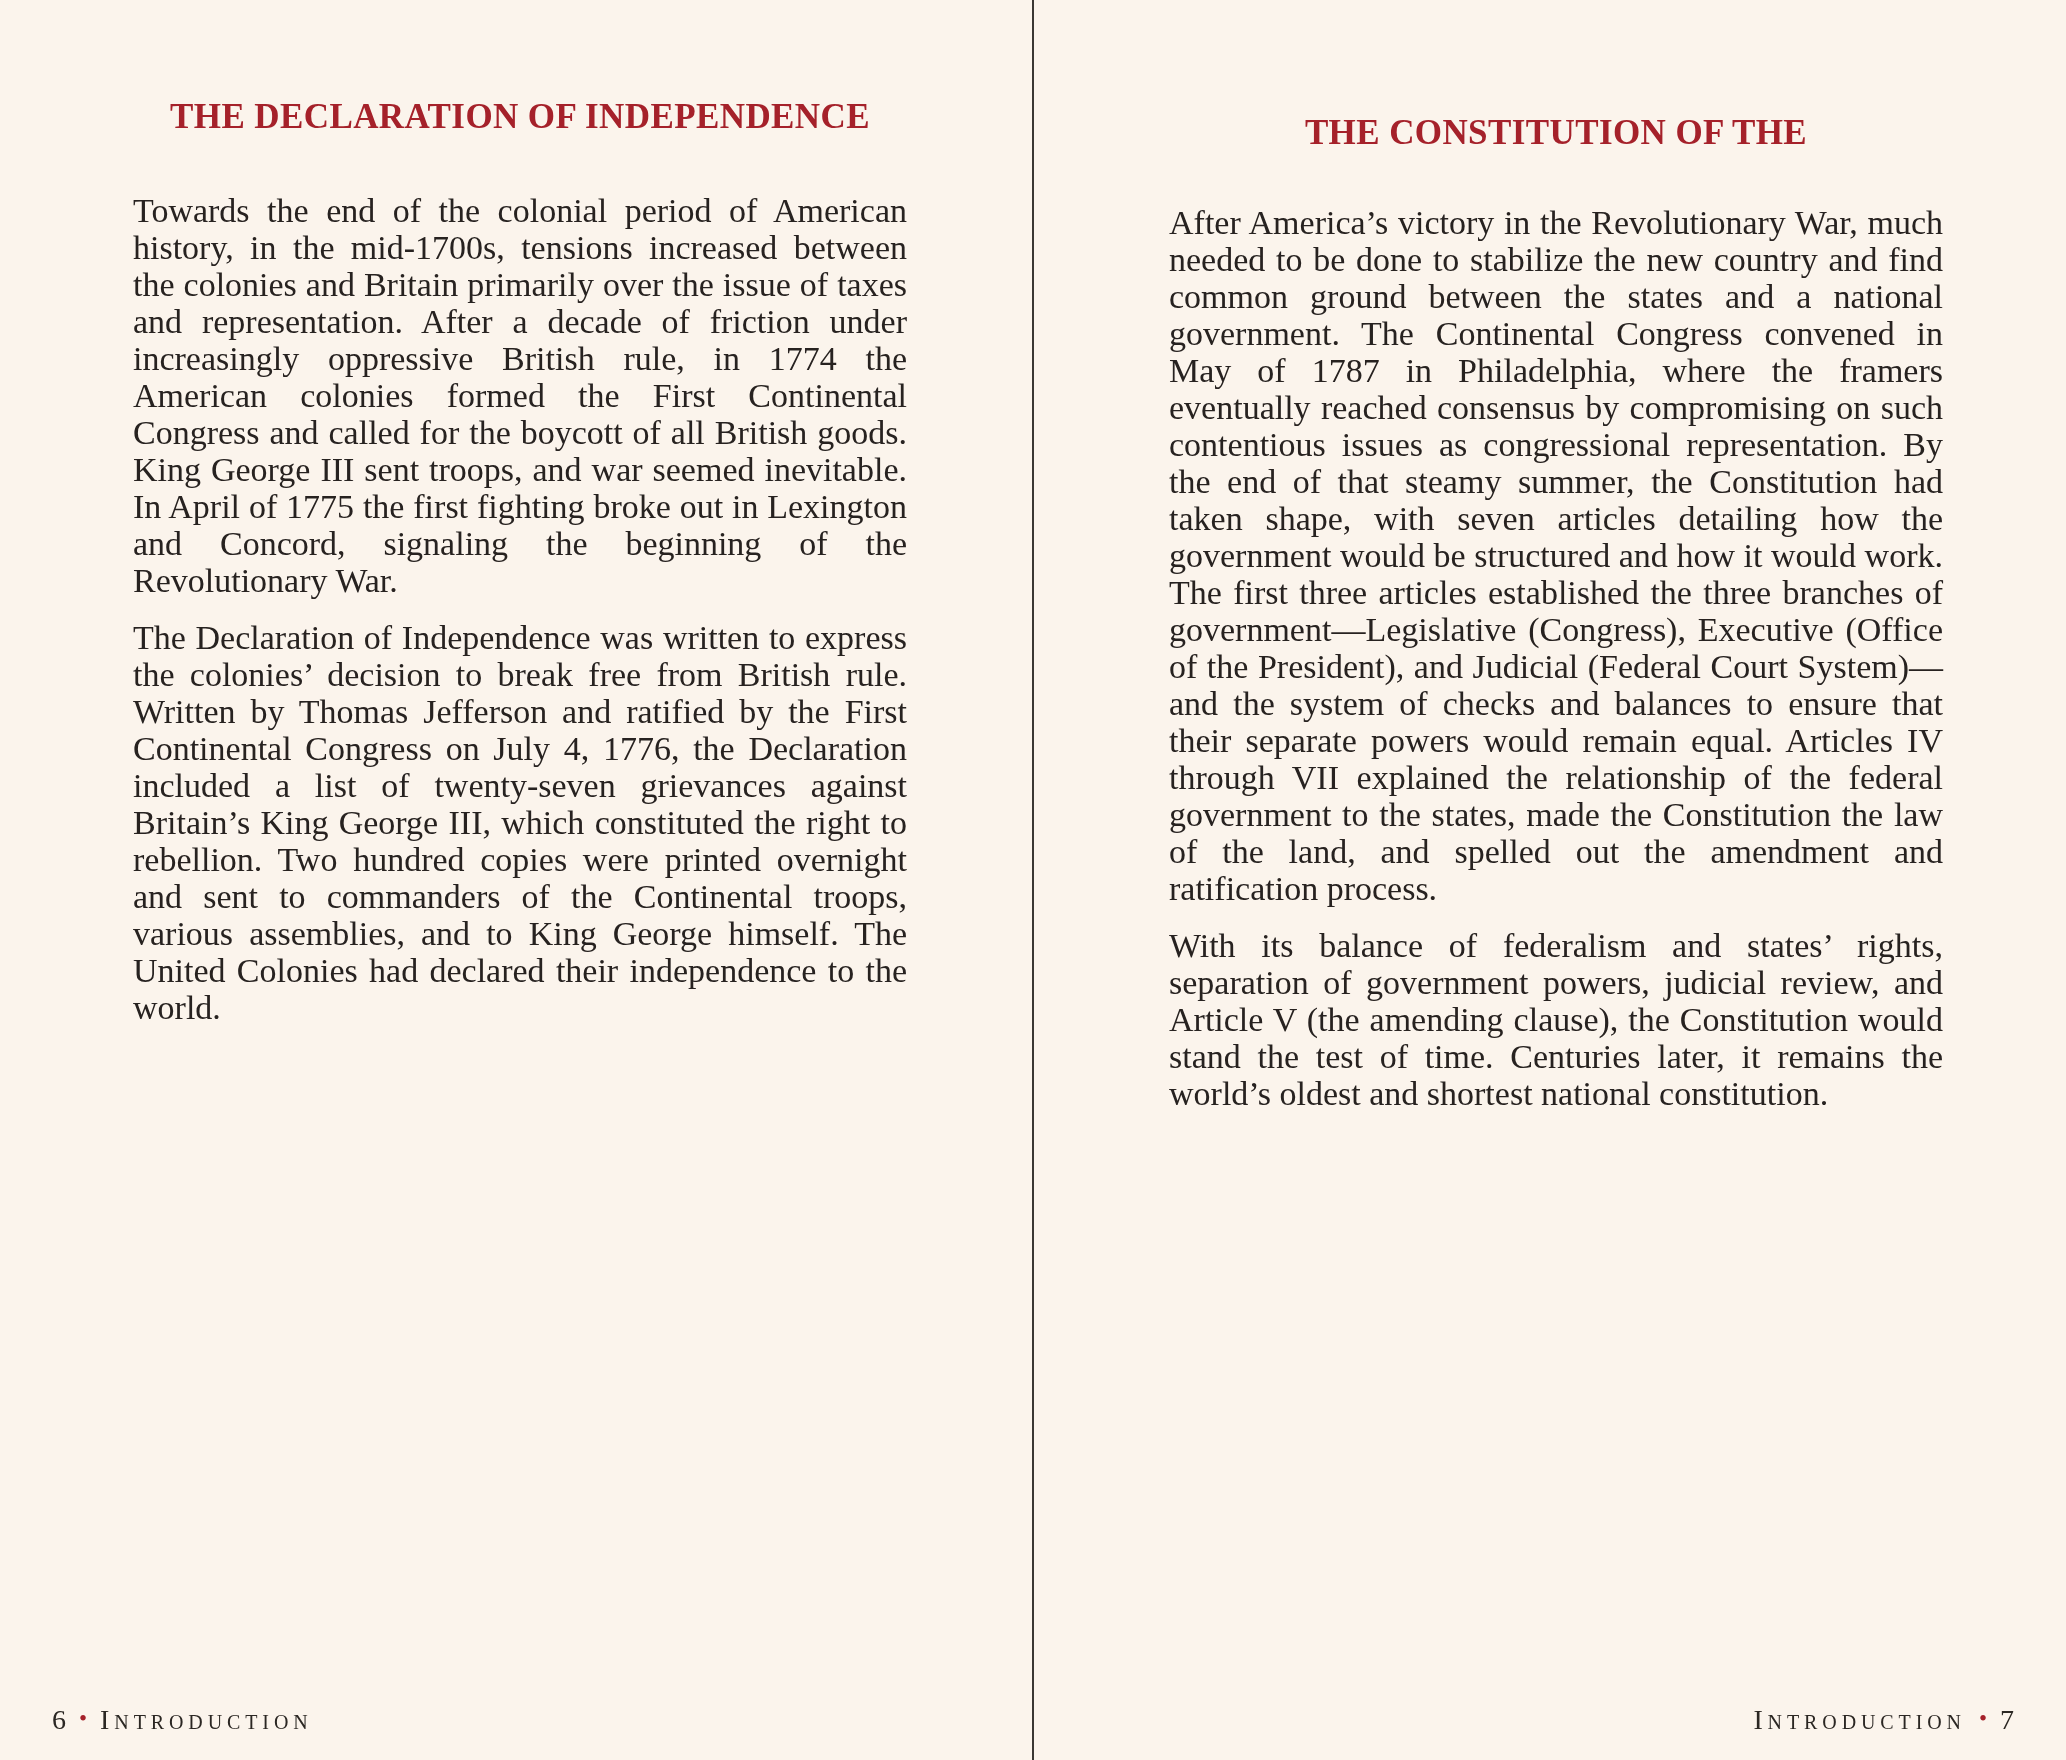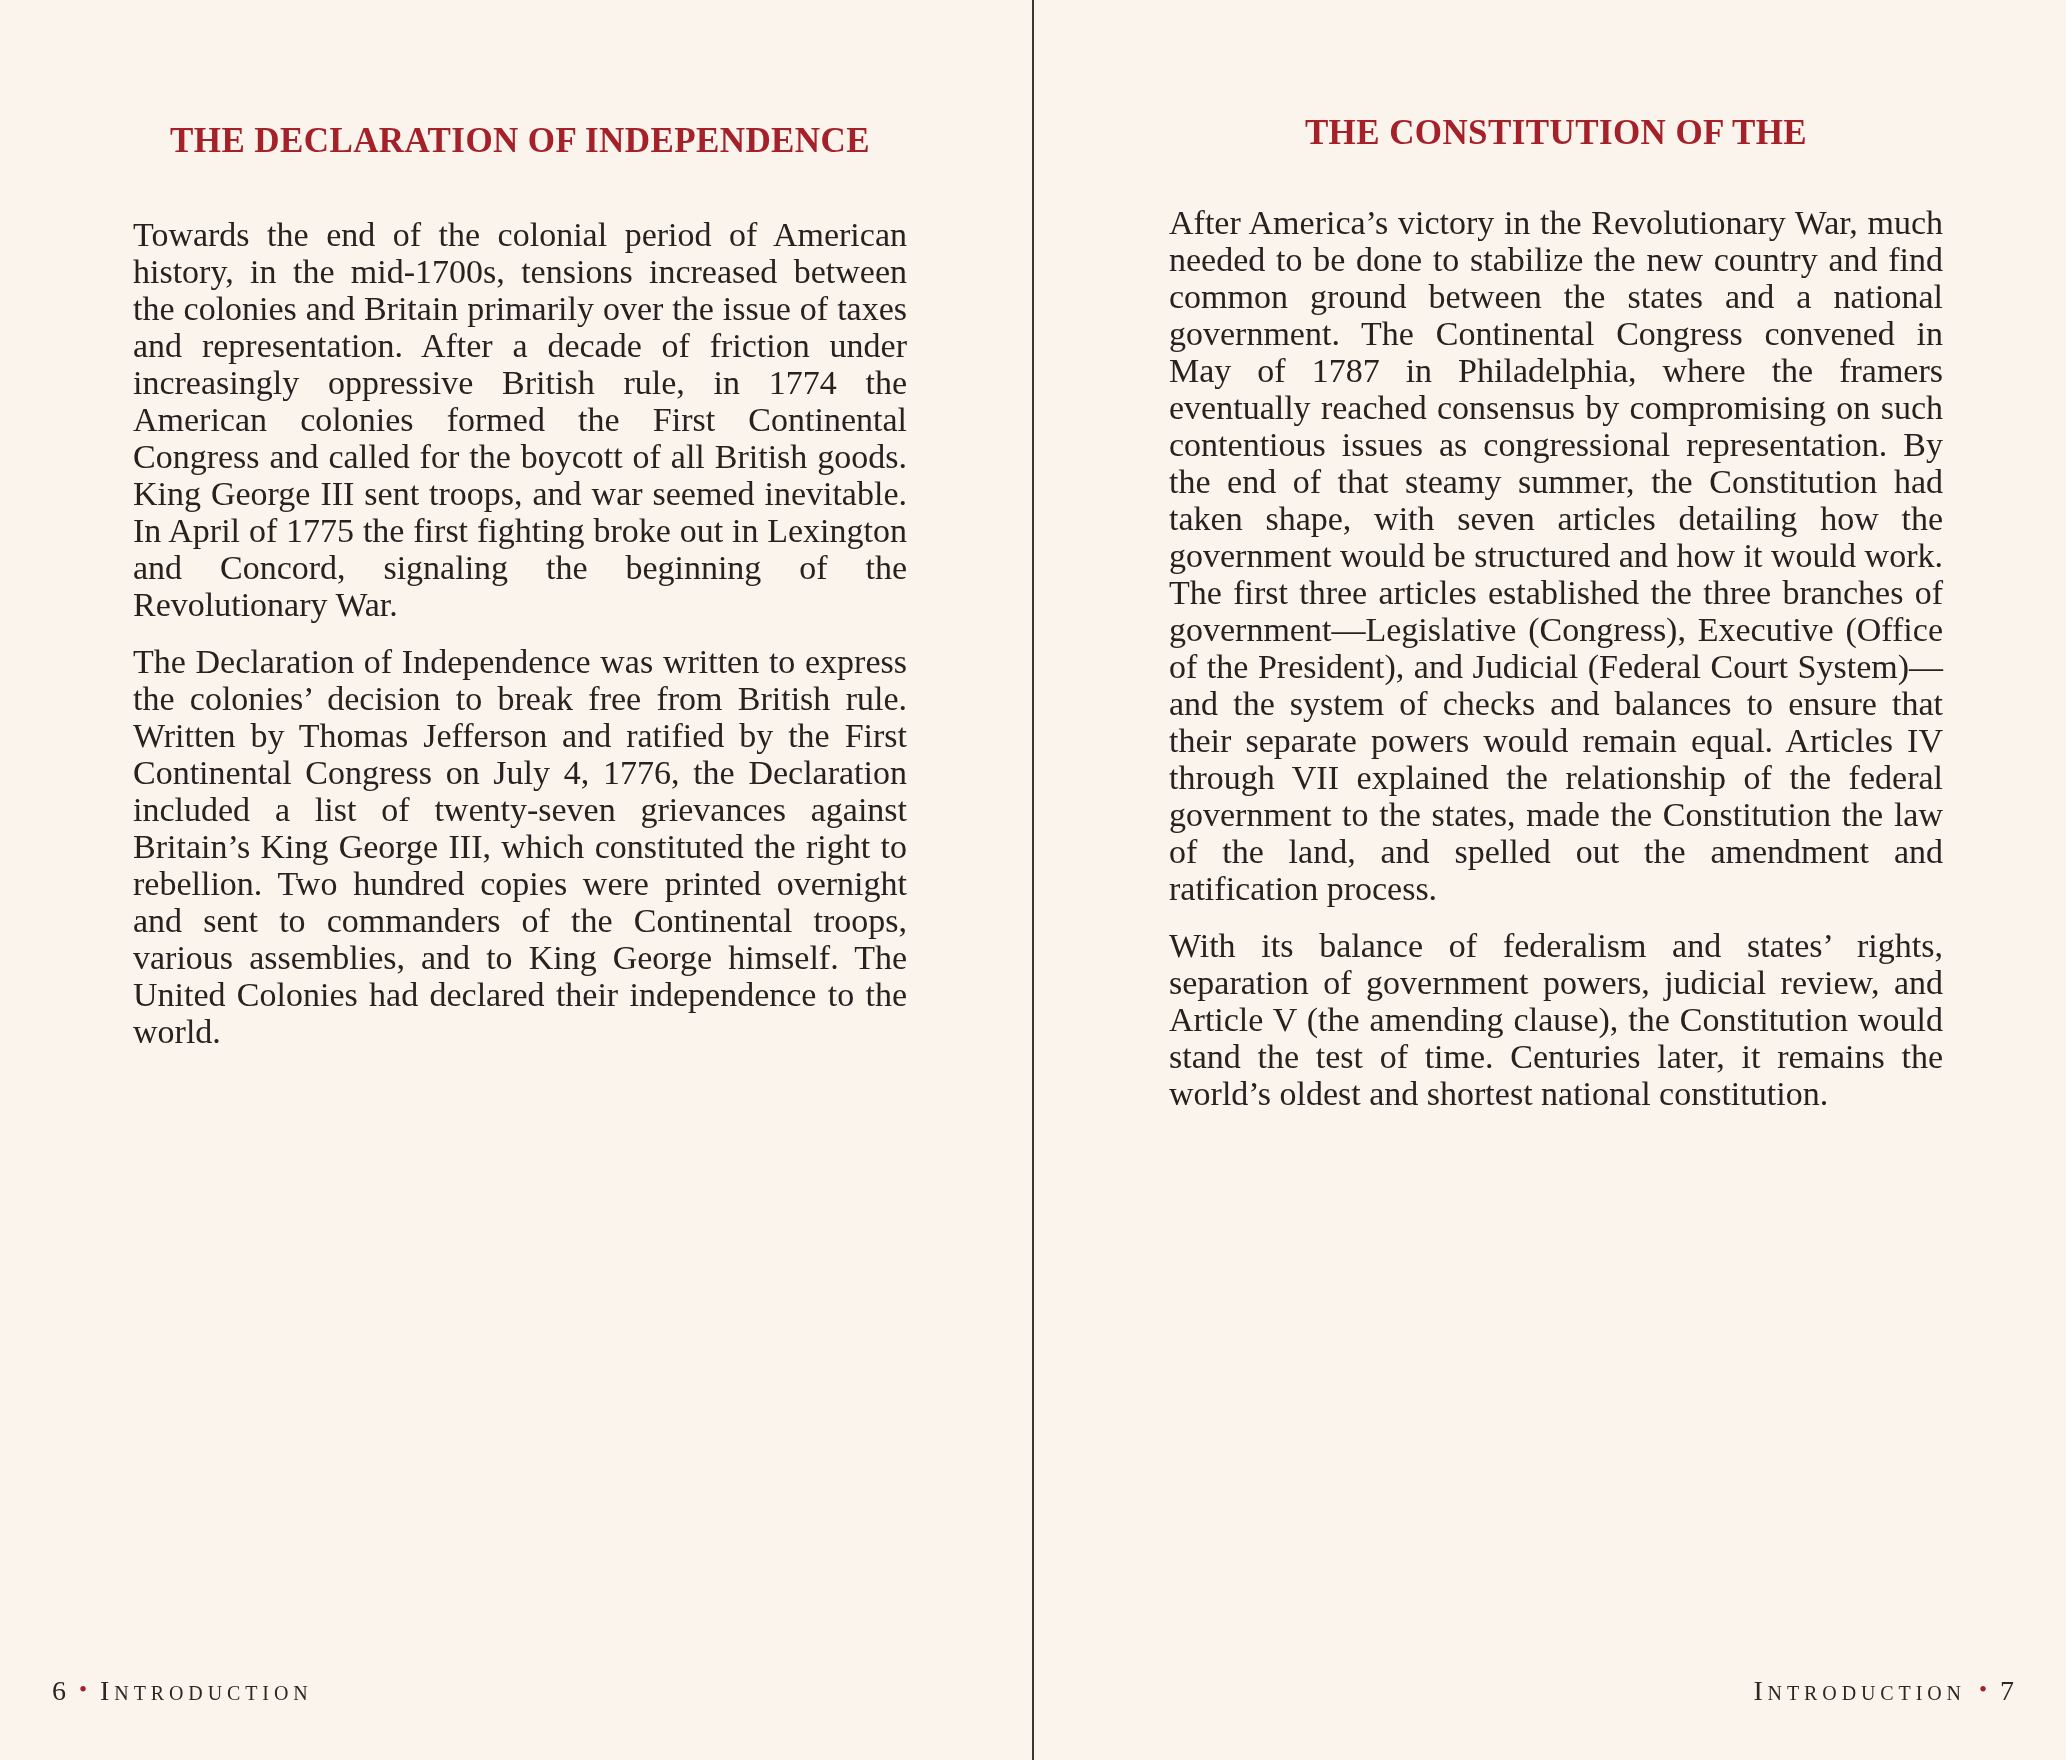--- a/index.html
+++ b/index.html
@@ -32,32 +32,32 @@
   .page.right { left: 1169px; }
   .chapter-title {
     margin: 0;
     color: #A5212A;
     font-weight: bold;
     font-size: 35px;
     line-height: 1.22;
     text-align: center;
     letter-spacing: 0.4px;
   }
-  .page.left  .chapter-title { margin-top: 120px; margin-bottom: 53px; }
+  .page.left  .chapter-title { margin-top: 96px; margin-bottom: 53px; }
   .page.right .chapter-title { margin-top: 112px; margin-bottom: 49px; }
   .body-para {
     margin: 0 0 20px 0;
     font-size: 34px;
     line-height: 37px;
     text-align: justify;
     color: #272220;
   }
   .footer {
     position: absolute;
-    bottom: 53px;
+    bottom: 24px;
     font-size: 28px;
     color: #2B2723;
     white-space: nowrap;
   }
   .footer-left  { left: 52px; }
   .footer-right { right: 53px; }
   .smallcaps {
     font-variant: small-caps;
     letter-spacing: 4.9px;
   }

